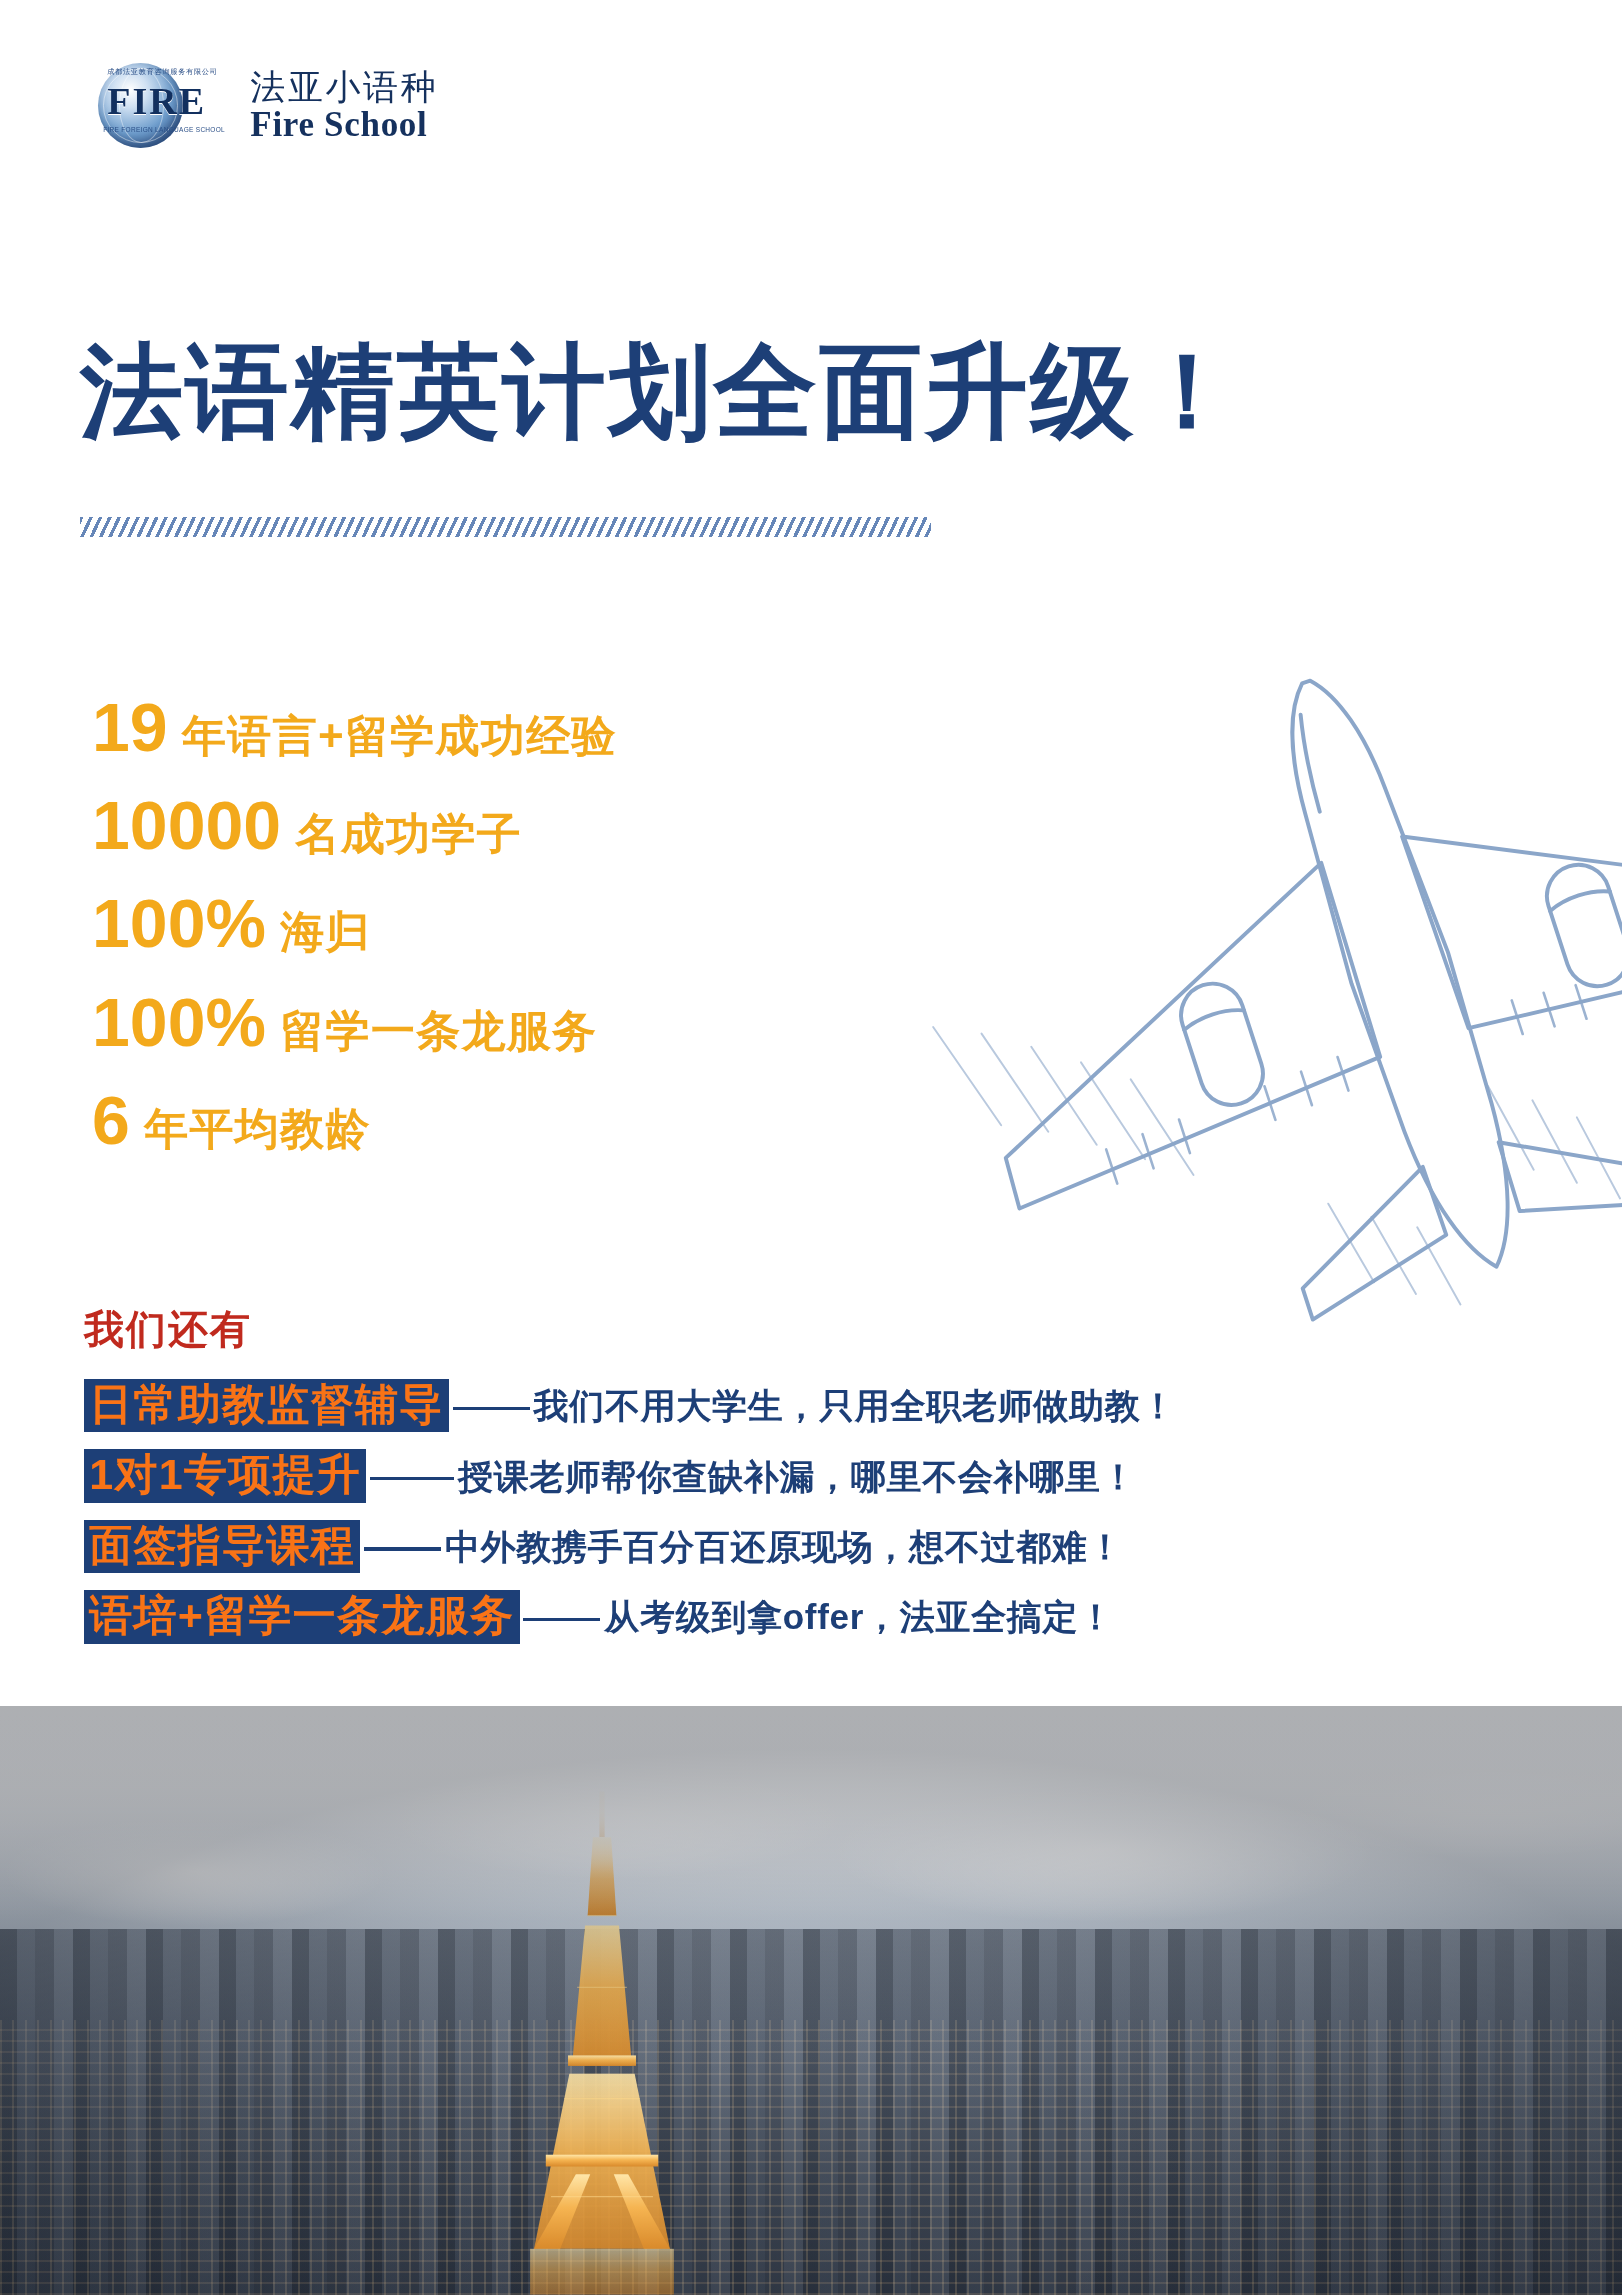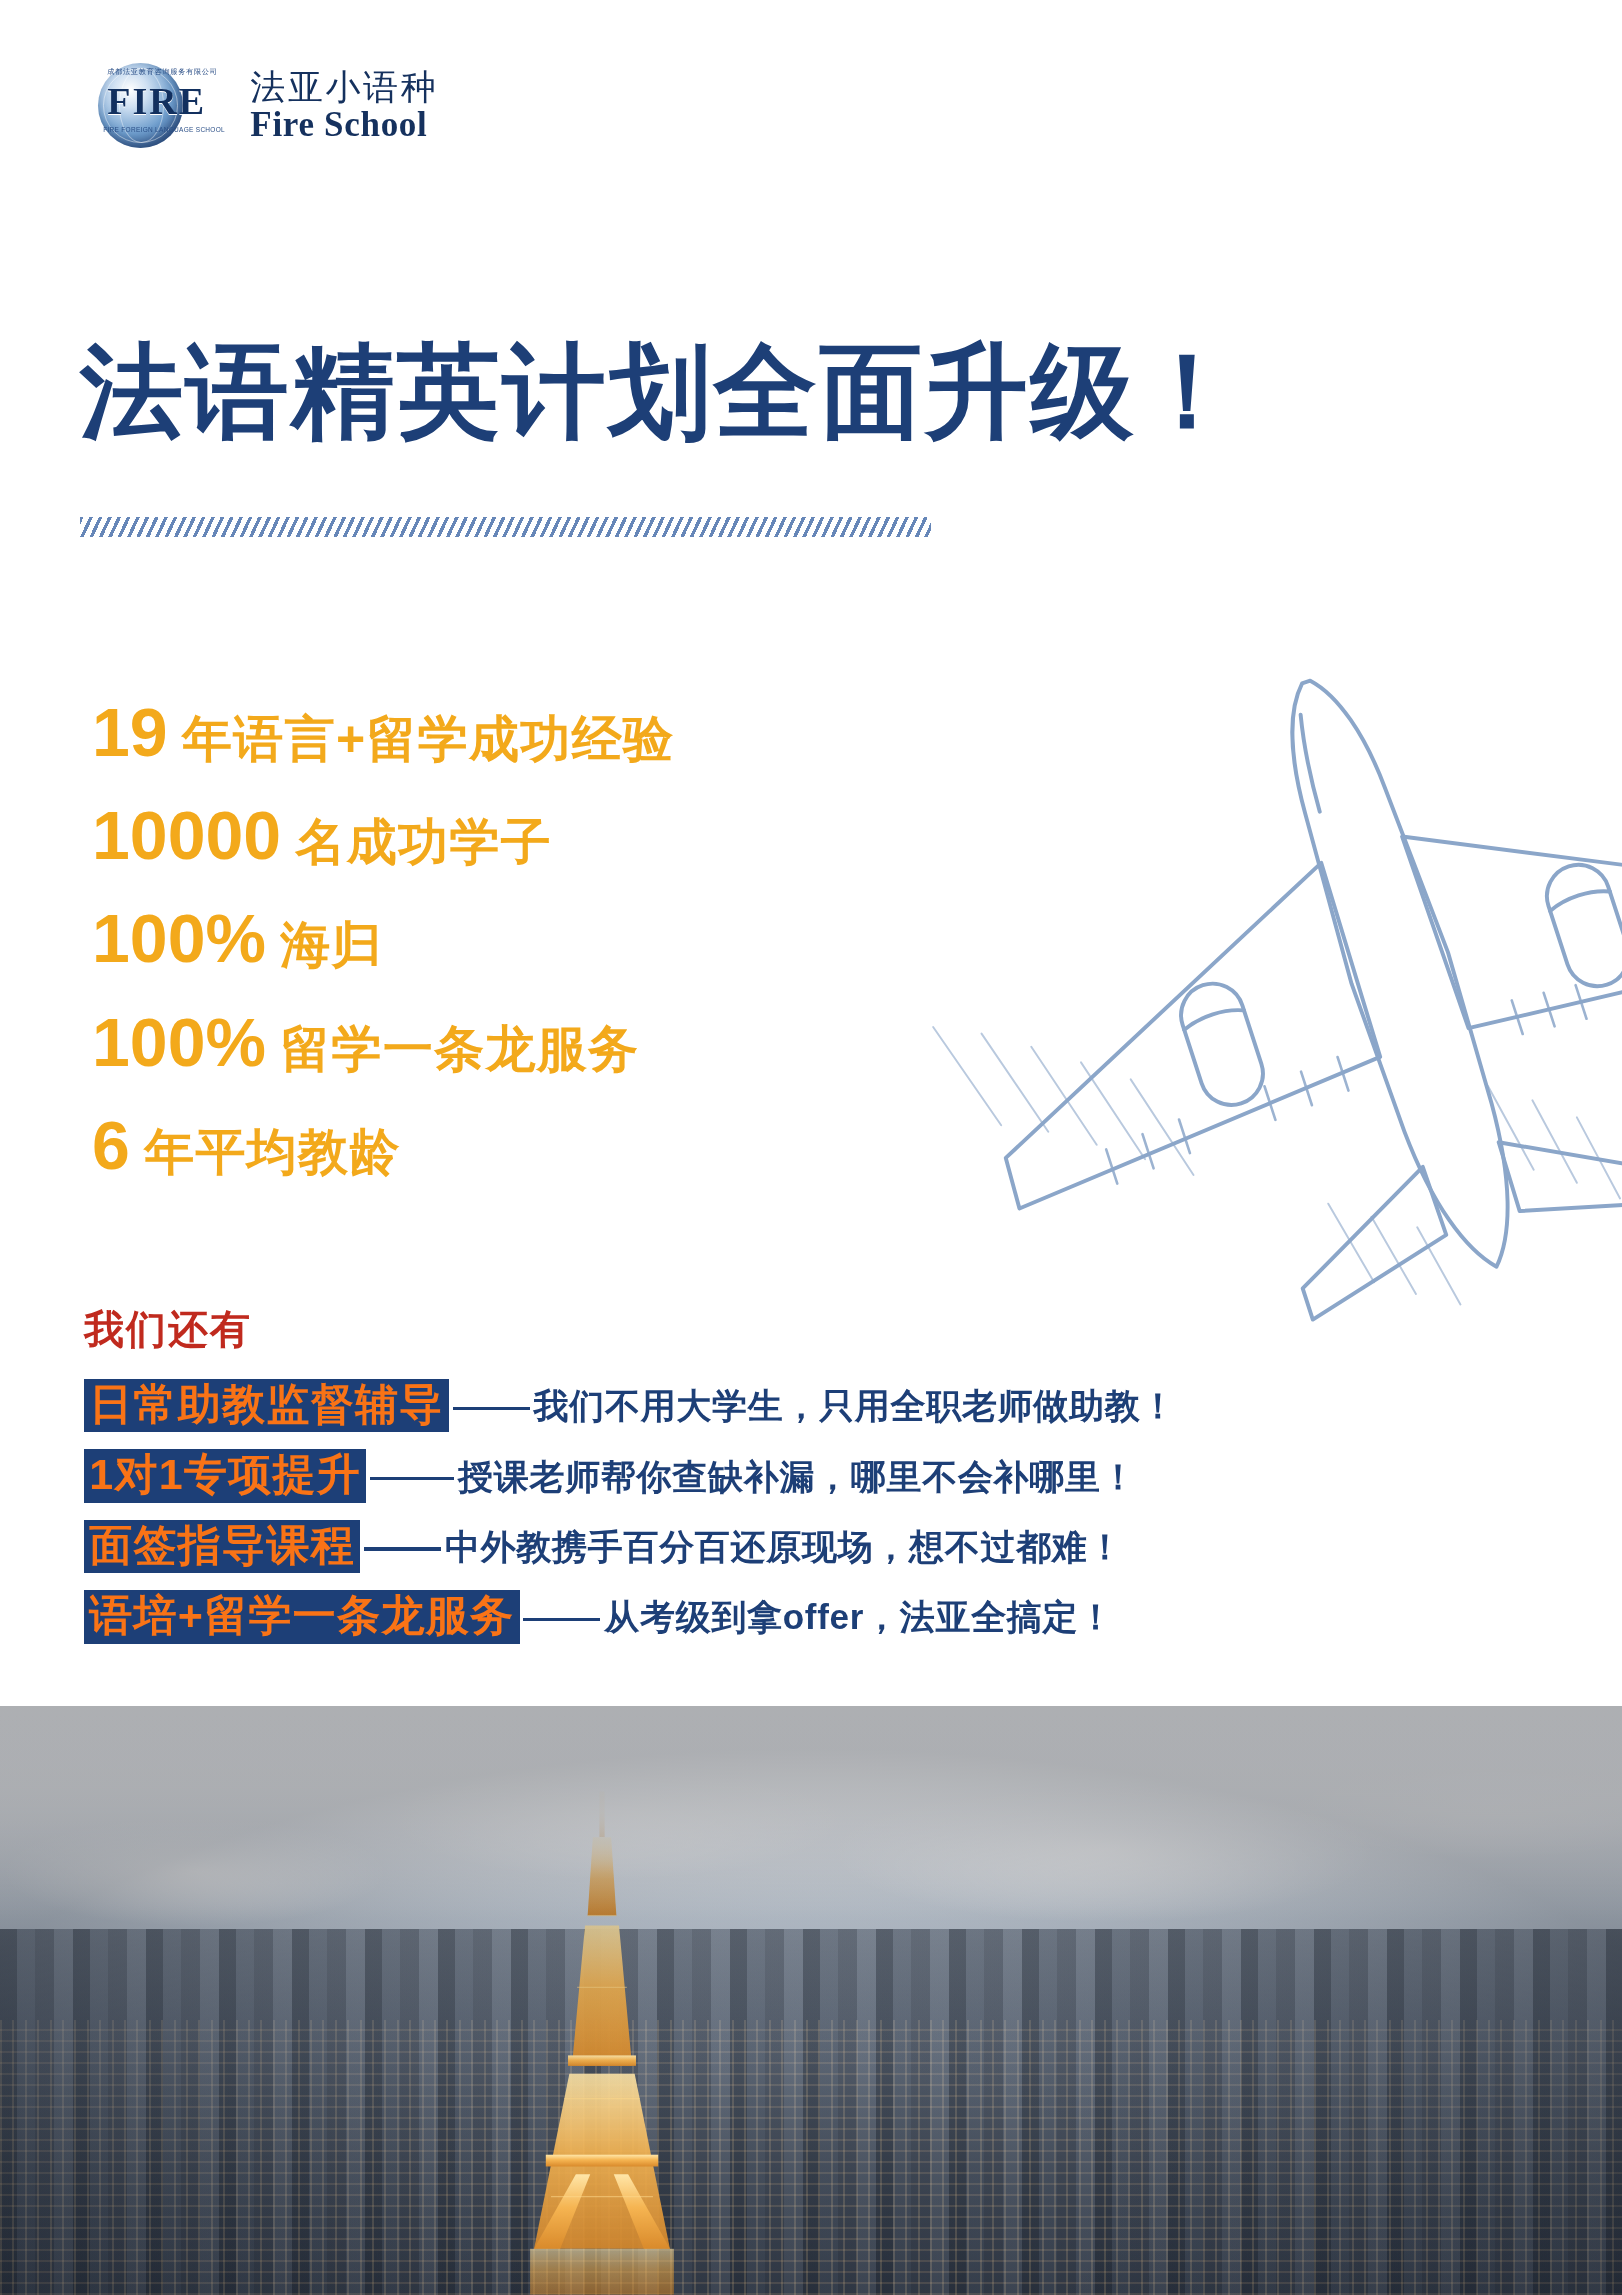--- a/index.html
+++ b/index.html
@@ -149,21 +149,21 @@
     white-space: nowrap;
   }
   .stat-num {
     font-size: 68px;
     font-weight: bold;
     color: #f3a91b;
     font-family: "Liberation Sans", sans-serif;
     line-height: 1.05;
   }
   .stat-label {
-    font-size: 50px;
+    font-size: 44px;
     font-weight: bold;
     color: #f3a91b;
     margin-left: 14.4px;
     letter-spacing: 1.3px;
     line-height: 1.05;
     margin-top: 36px;
   }
 
   
   .plane-art {

